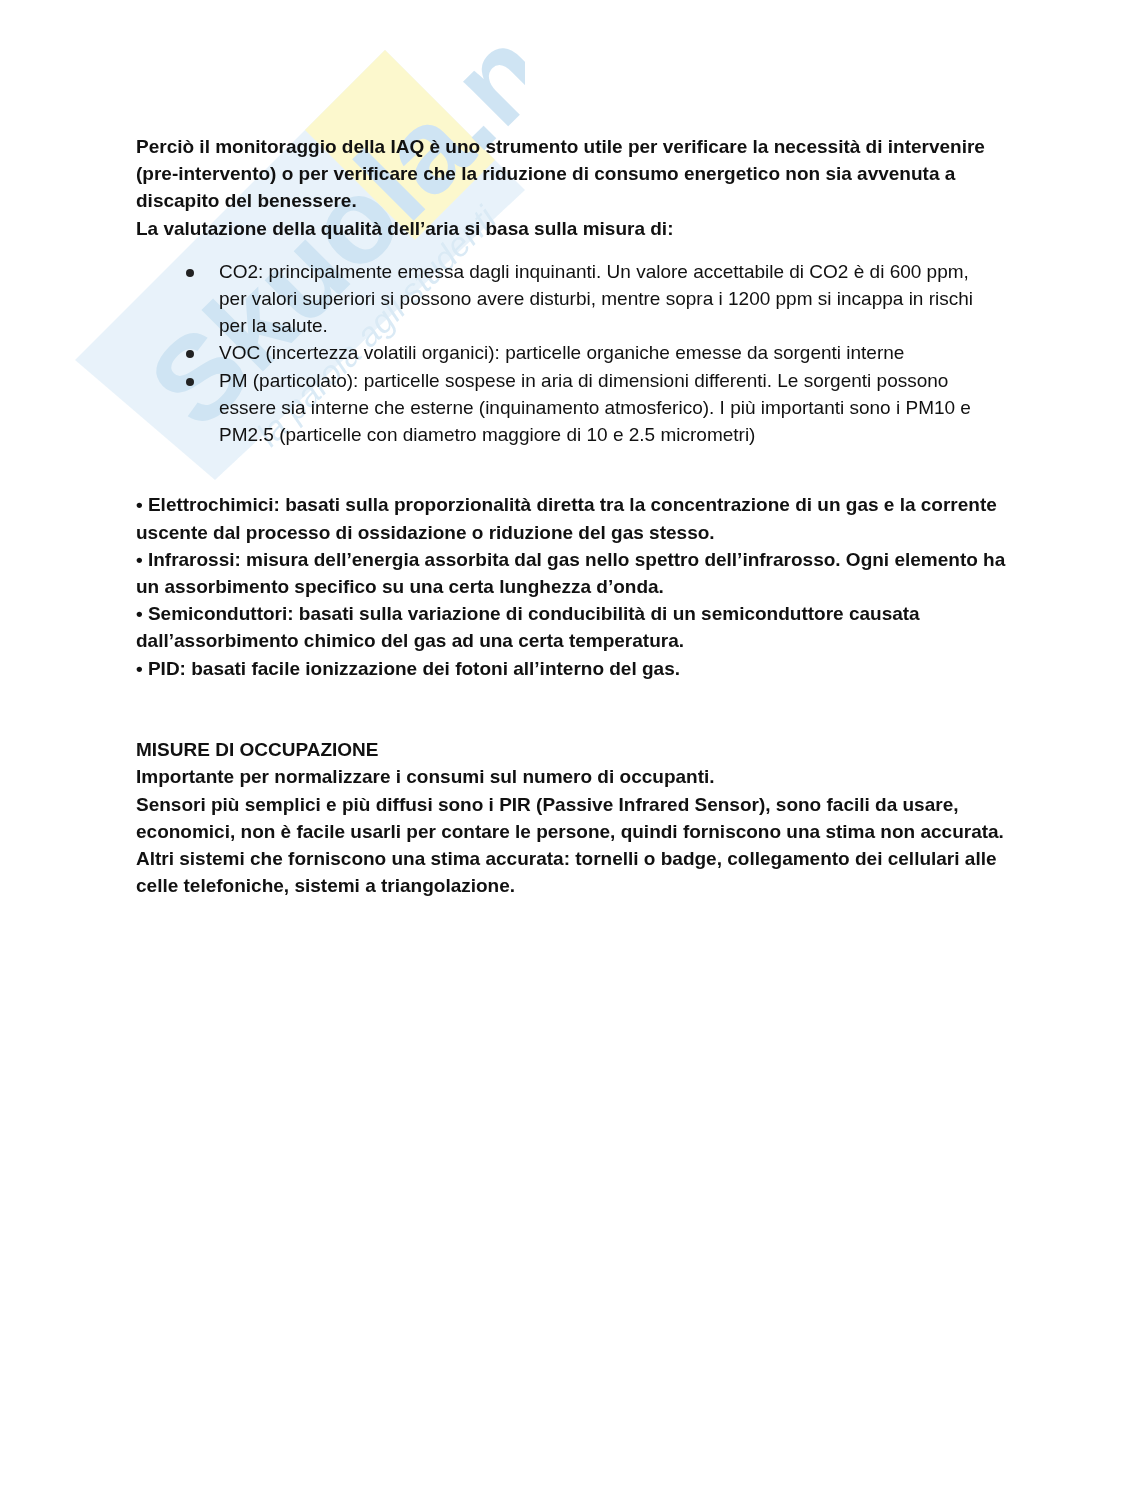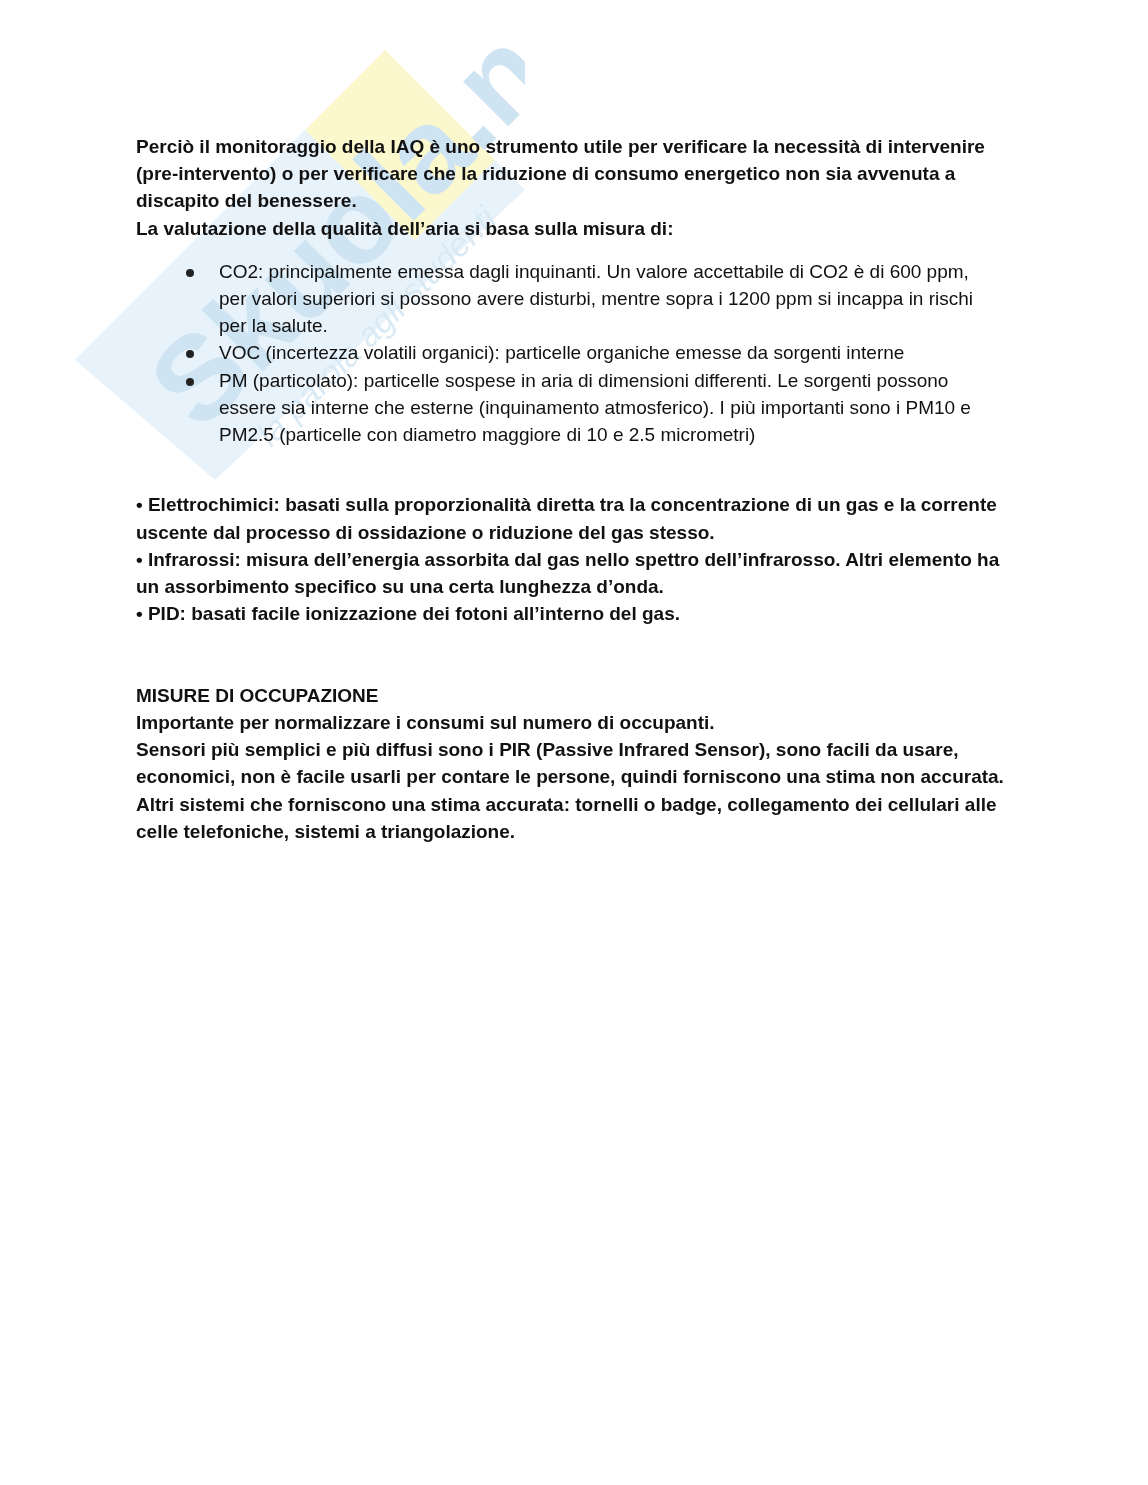--- a/index.html
+++ b/index.html
@@ -88,21 +88,22 @@
     </li>
     <li>
       <span class="dot"></span>
       <span>PM (particolato): particelle sospese in aria di dimensioni differenti. Le sorgenti possono essere sia interne che esterne (inquinamento atmosferico). I più importanti sono i PM10 e PM2.5 (particelle con diametro maggiore di 10 e 2.5 micrometri)</span>
     </li>
   </ul>
 
   <div class="spacer"></div>
 
   <p>• Elettrochimici: basati sulla proporzionalità diretta tra la concentrazione di un gas e la corrente uscente dal processo di ossidazione o riduzione del gas stesso.</p>
-  <p>• Infrarossi: misura dell’energia assorbita dal gas nello spettro dell’infrarosso. Altri elemento ha un assorbimento specifico su una certa lunghezza d’onda.</p>
+  <p>• Infrarossi: misura dell’energia assorbita dal gas nello spettro dell’infrarosso. Ogni elemento ha un assorbimento specifico su una certa lunghezza d’onda.</p>
+  <p>• Semiconduttori: basati sulla variazione di conducibilità di un semiconduttore causata dall’assorbimento chimico del gas ad una certa temperatura.</p>
   <p>• PID: basati facile ionizzazione dei fotoni all’interno del gas.</p>
 
   <div class="spacer"></div>
 
 
   <div class="spacer"></div>
 
   <p>MISURE DI OCCUPAZIONE</p>
   <p>Importante per normalizzare i consumi sul numero di occupanti.</p>
   <p>Sensori più semplici e più diffusi sono i PIR (Passive Infrared Sensor), sono facili da usare, economici, non è facile usarli per contare le persone, quindi forniscono una stima non accurata.</p>

